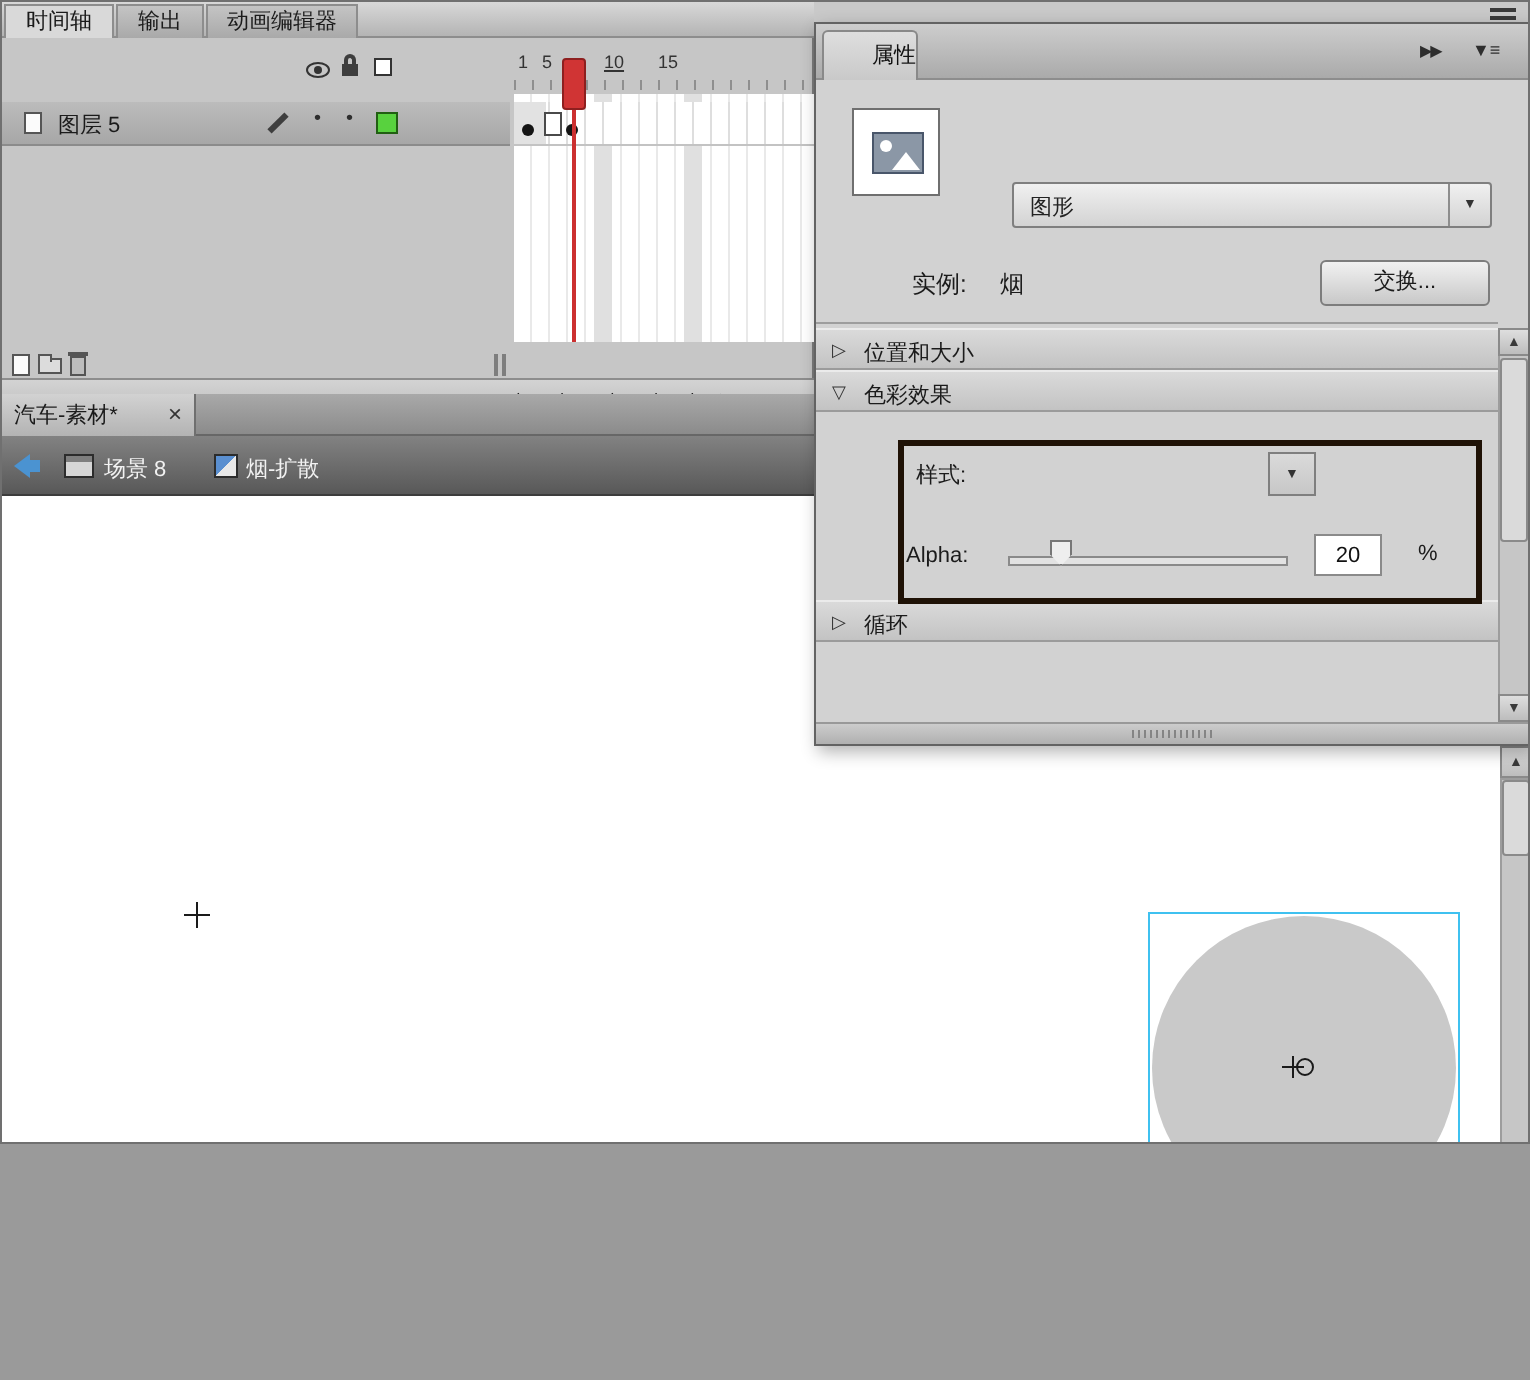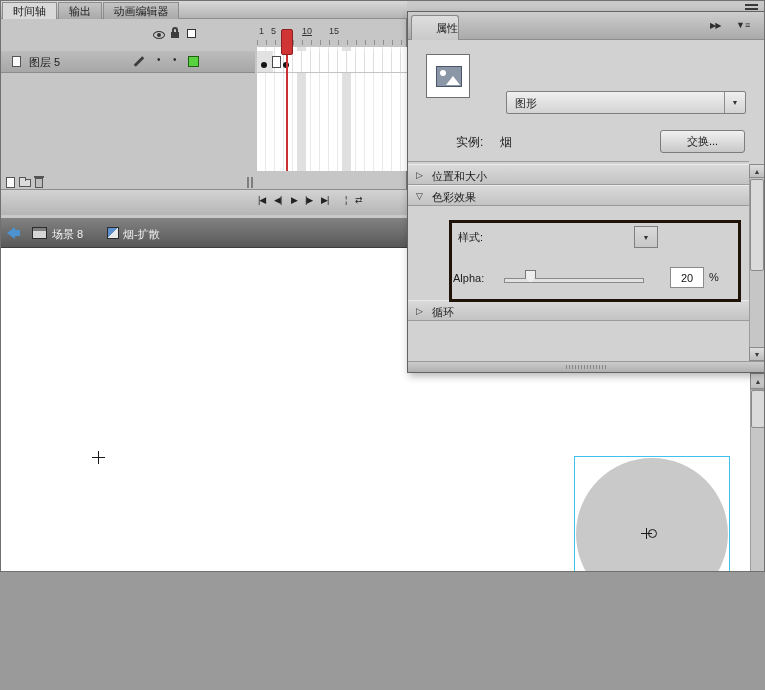--- a/index.html
+++ b/index.html
@@ -179,20 +179,26 @@
     <div class="abs" style="left:250px; top:158px; width:2px; height:11px; background:#7e7e7e;"></div>
     <span class="pb" style="left:257px;">|◀</span>
     <span class="pb" style="left:273px;">◀|</span>
     <span class="pb" style="left:290px;">▶</span>
     <span class="pb" style="left:304px;">|▶</span>
     <span class="pb" style="left:320px;">▶|</span>
     <span class="pb" style="left:344px;">¦</span>
     <span class="pb" style="left:354px; letter-spacing:0;">⇄</span>
   </div>
 
+  <div class="abs docbar">
+    <div class="doctab">
+      <span class="t" style="left:6px; top:3px;">汽车-素材*</span>
+      <span class="t" style="left:83px; top:3px; font-size:12px; color:#333;">×</span>
+    </div>
+  </div>
 
   <div class="abs editbar">
     <div class="abs backtri" style="left:6px; top:9px;"></div>
     <div class="abs backbar" style="left:14px; top:12px;"></div>
     <div class="abs clap" style="left:31px; top:9px;"></div>
     <span class="t" style="left:51px; top:9px; color:#f2f2f2;">场景 8</span>
     <div class="abs symico" style="left:106px; top:9px;"></div>
     <span class="t" style="left:122px; top:9px; color:#f2f2f2;">烟-扩散</span>
   </div>
 
@@ -252,21 +258,21 @@
       <span class="tri">▽</span>
       <span class="lab">色彩效果</span>
     </div>
 
     <span class="t" style="left:50px; top:218px;">样式:</span>
     <div class="ddgray" style="left:226px; top:214px; width:24px; height:22px; text-align:center; font-size:7px; line-height:21px;">▼</div>
 
     <span class="t" style="left:45px; top:260px;">Alpha:</span>
     <div class="slider-track" style="left:96px; top:266px; width:140px; height:5px;"></div>
     <div class="slider-thumb" style="left:117px; top:258px;"></div>
-    <input class="valbox" style="left: 262px; top: 255px;" value="20">
+    <input class="valbox" style="left: 249px; top: 255px;" value="20">
     <span class="t" style="left:301px; top:259px;">%</span>
 
     <div class="highlight"></div>
 
     <div class="sec" style="top:288px;">
       <span class="tri">▷</span>
       <span class="lab">循环</span>
     </div>
 
     <div class="strack" style="left:341px; top:152px; width:16px; height:197px;"></div>

